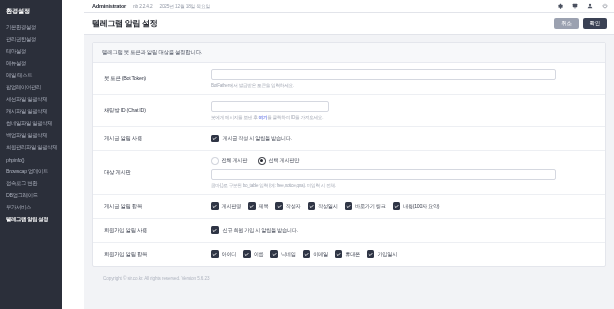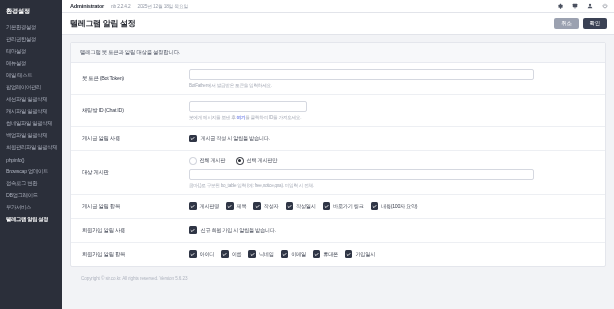--- a/index.html
+++ b/index.html
@@ -1,21 +1,21 @@
 <!DOCTYPE html>
 <html><head>
 <meta charset="utf-8">
 <style>
   * { box-sizing: border-box; margin: 0; padding: 0; }
   html, body {
     width: 614px; height: 309px;
     font-family: "Liberation Sans", sans-serif;
     background: #fff; overflow: hidden;
   }
-  .app { display: flex; width: 614px; height: 309px; }
+  .app { display: flex; width: 614px; height: 309px; gap: 22px; }
 
   
   .sidebar {
     width: 62px; flex: 0 0 62px; height: 309px;
     background: #2b2f3a; color: #c5c9d3;
     padding: 5px 0 0 0;
   }
   .sb-title {
     font-size: 6.2px; font-weight: bold; color: #ffffff;
     padding: 2px 0 5px 6px; letter-spacing: -0.2px;

